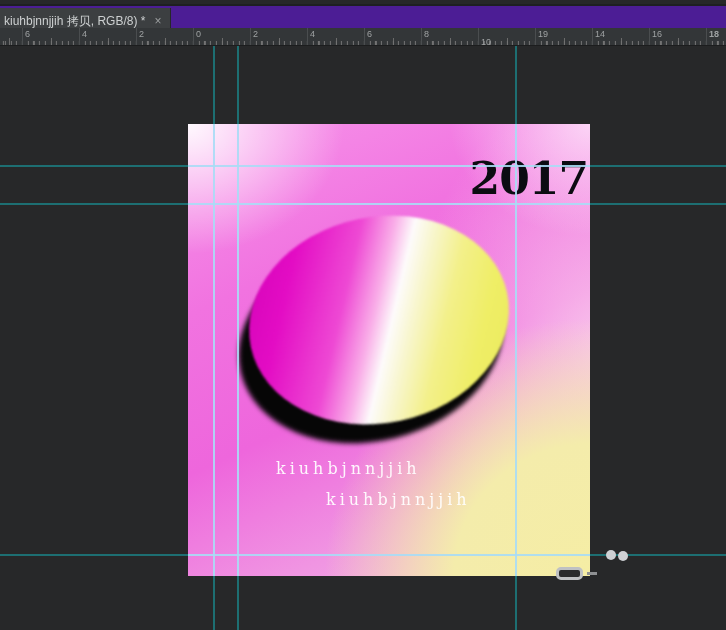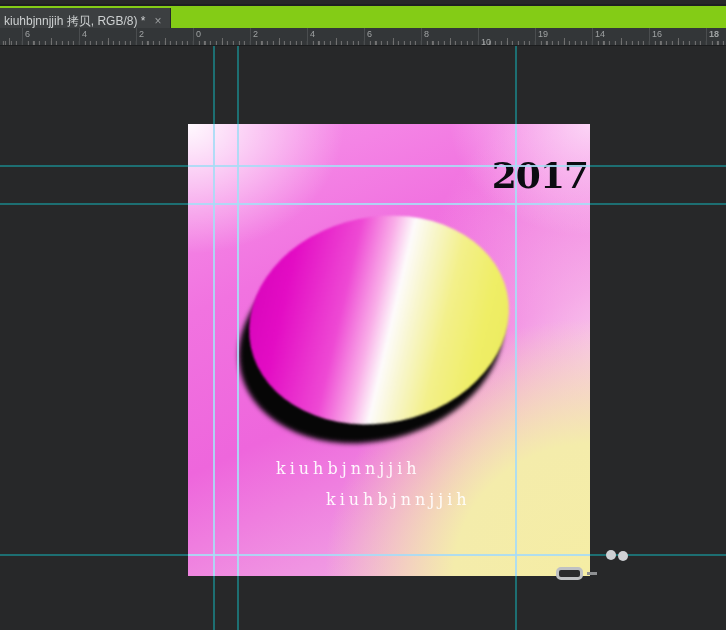--- a/index.html
+++ b/index.html
@@ -11,21 +11,21 @@
   body{width:726px;height:630px;overflow:hidden;background:#000;}
   .screen{
     position:relative;width:726px;height:630px;
     background:var(--canvas-bg);
     font-family:"Liberation Sans",sans-serif;
     overflow:hidden;
   }
   
   .tabbar{
     position:absolute;top:4px;left:0;right:0;height:28px;
-    background:#84cc16;border-top:2px solid #1e2022;border-bottom:1px solid #242628;
+    background:#4c1d95;border-top:2px solid #1e2022;border-bottom:1px solid #242628;
   }
   .tab{
     position:absolute;left:0;top:2px;height:26px;
     background:#3c3f41;border-right:1px solid #26282a;
     display:flex;align-items:center;padding:0 9px 0 4px;
   }
   .tab-title{font-size:12px;color:#cdd0d1;white-space:nowrap;}
   .tab-close{font-size:12px;color:#9a9d9e;margin-left:9px;cursor:pointer;}
   
   .ruler{
@@ -65,21 +65,21 @@
   }
   .egg{
     position:absolute;left:60px;top:93px;width:262px;height:206px;
     border-radius:50%;transform:rotate(-12deg);filter:blur(0.8px);z-index:3;
     background:linear-gradient(115deg,
       #cf00b4 0%, #e30cc4 20%, #ee49d4 38%, #f9aee8 48%,
       #fdfbfb 54%, #f8f6cf 60%, #f3f08a 70%, #efee66 82%, #e9e95a 100%);
   }
   .year{
     position:absolute;right:2px;top:33px;z-index:4;
-    font-family:"DejaVu Serif",serif;font-weight:800;font-size:36px;line-height:1;
+    font-family:"DejaVu Serif",serif;font-weight:800;font-size:44px;line-height:1;
     letter-spacing:-1px;color:#0c0c12;
   }
   .caption{
     position:absolute;z-index:4;
     font-family:"DejaVu Serif",serif;font-size:16px;line-height:1.1;
     letter-spacing:4px;color:rgba(255,255,255,0.93);
   }
   .cap1{left:88px;top:336px;}
   .cap2{left:138px;top:367px;}
   .guide-v-inner{position:absolute;top:0;bottom:0;width:2px;background:var(--guide-inner);opacity:0.9;z-index:10;}

